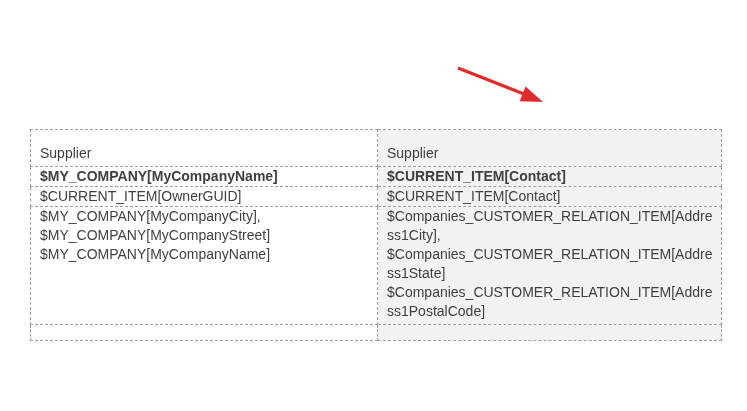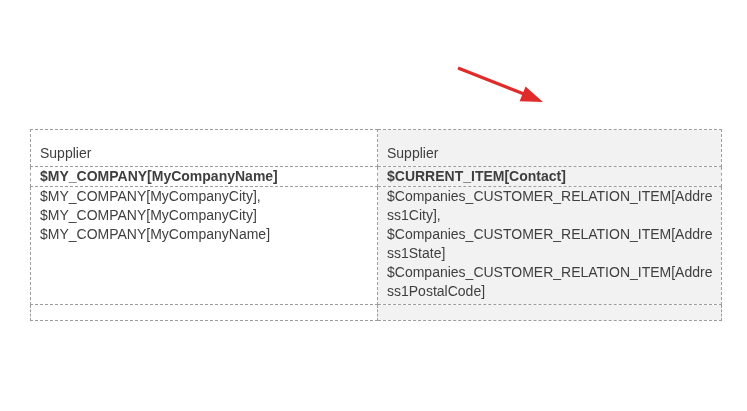--- a/index.html
+++ b/index.html
@@ -106,24 +106,28 @@
       </colgroup>
     <tbody>
         <tr class="header-row">
       <th>Supplier</th>
       <th class="customer-col">Supplier</th>
     </tr>
     <tr class="bold-row">
       <td>$MY_COMPANY[MyCompanyName]</td>
       <td class="customer-col">$CURRENT_ITEM[Contact]</td>
     </tr>
+    <tr>
+      <td>$CURRENT_ITEM[OwnerGUID]</td>
+      <td class="customer-col">$CURRENT_ITEM[Contact]</td>
+    </tr>
     <tr class="tall-row">
       <td>
         <div>$MY_COMPANY[MyCompanyCity],</div>
-        <div>$MY_COMPANY[MyCompanyCity]</div>
+        <div>$MY_COMPANY[MyCompanyStreet]</div>
         <div>$MY_COMPANY[MyCompanyName]</div>
       </td>
       <td class="customer-col">
         <div>$Companies_CUSTOMER_RELATION_ITEM[Address1City],</div>
         <div>$Companies_CUSTOMER_RELATION_ITEM[Address1State]</div>
         <div>$Companies_CUSTOMER_RELATION_ITEM[Address1PostalCode]</div>
       </td>
     </tr>
     <tr class="empty-row">
       <td></td>

